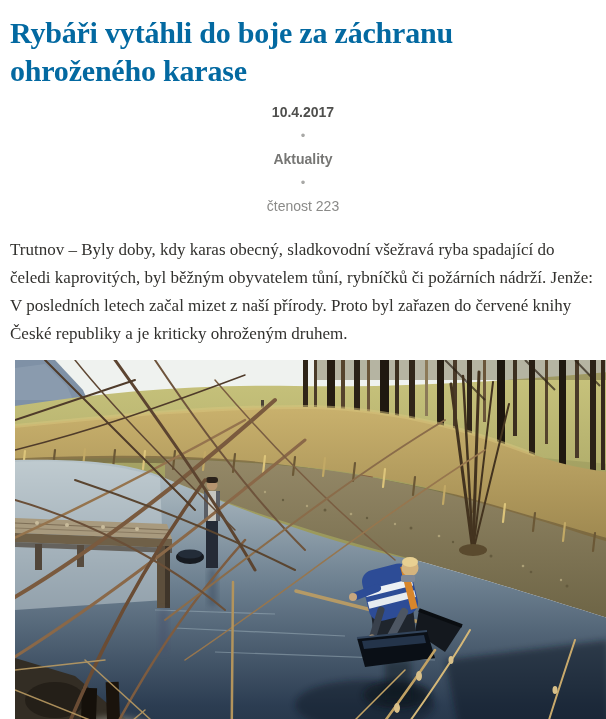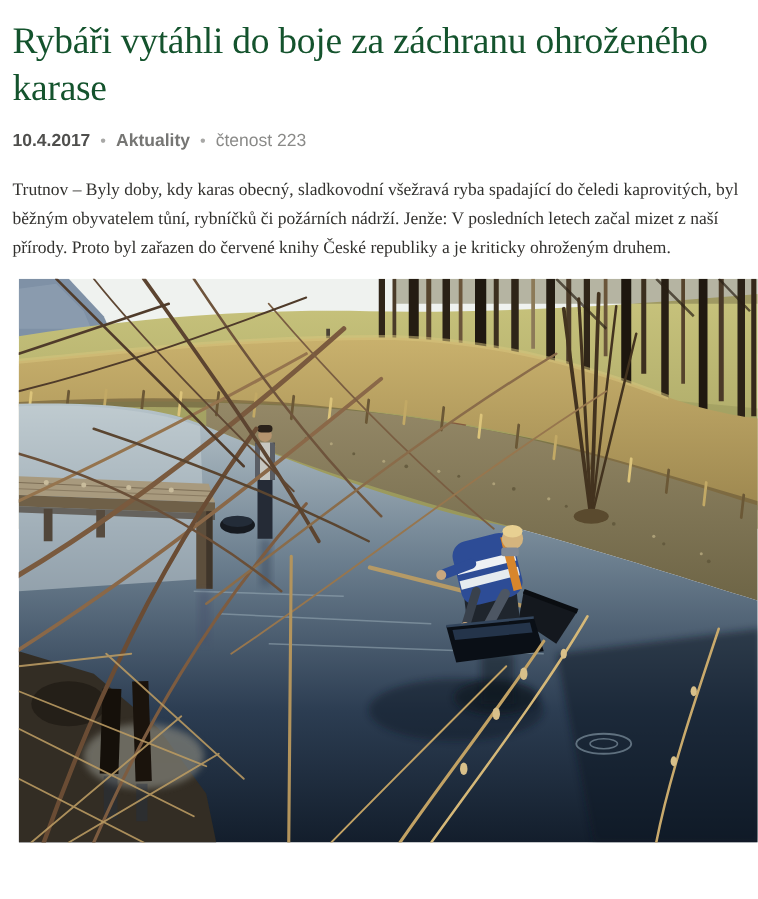--- a/index.html
+++ b/index.html
@@ -3,32 +3,32 @@
 <meta charset="utf-8">
 <style>
   html,body{margin:0;padding:0;}
   body{
     width:606px;height:719px;overflow:hidden;background:#ffffff;
     font-family:"Liberation Serif",serif;
   }
   .wrap{padding:0 10px;}
   .title{
     font-family:"Liberation Serif",serif;
-    font-weight:normal;font-size:30px;line-height:1.27;
-    color:#14532d;margin:14px 0 0 0;letter-spacing:-0.2px;
+    font-weight:bold;font-size:30px;line-height:1.27;
+    color:#0369a1;margin:14px 0 0 0;letter-spacing:-0.2px;
   }
   .meta{
     font-family:"Liberation Sans",sans-serif;font-size:14px;
-    margin-top:14px;display:flex;align-items:center;gap:8px;color:#8a8a88;
+    margin-top:14px;display:flex;align-items:center;gap:8px;color:#8a8a88;flex-direction:column;
   }
   .meta .date{font-weight:bold;color:#4f4f4d;}
   .meta .cat{font-weight:bold;color:#767674;cursor:pointer;}
   .meta .dot{color:#a8a8a6;font-size:13px;}
   .lead{
-    font-size:14px;line-height:1.64;color:#32312e;margin:22px 0 0 0;
+    font-size:17px;line-height:1.64;color:#32312e;margin:22px 0 0 0;
   }
   figure.photo{
     margin:12px 0 0 5px;width:593px;height:451px;padding:0;
     line-height:0;
   }
 </style>
 </head>
 <body>
 
 <div class="wrap">

